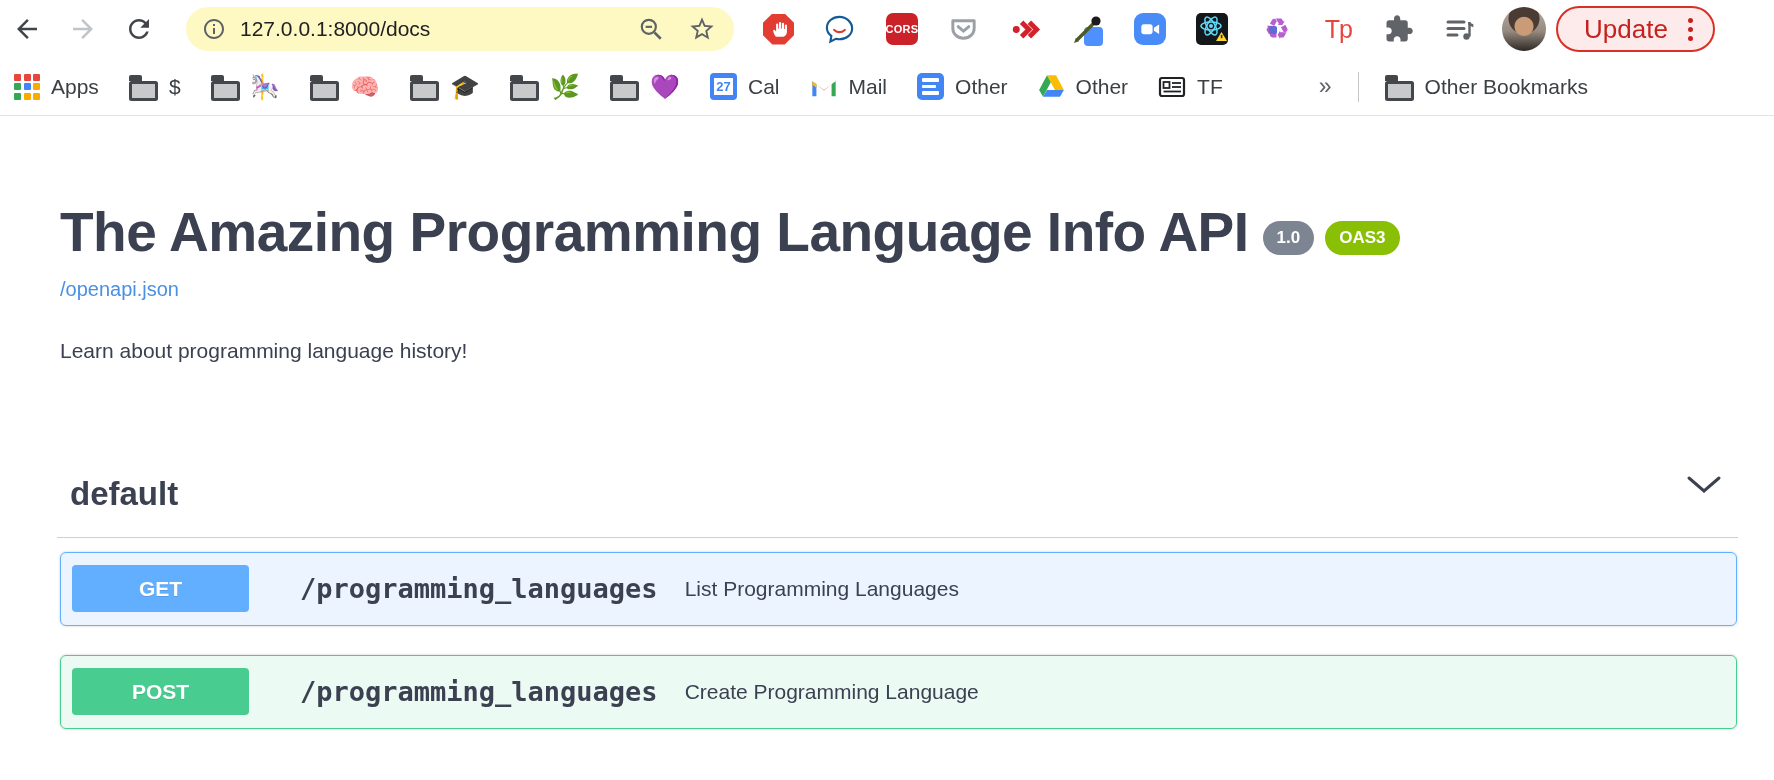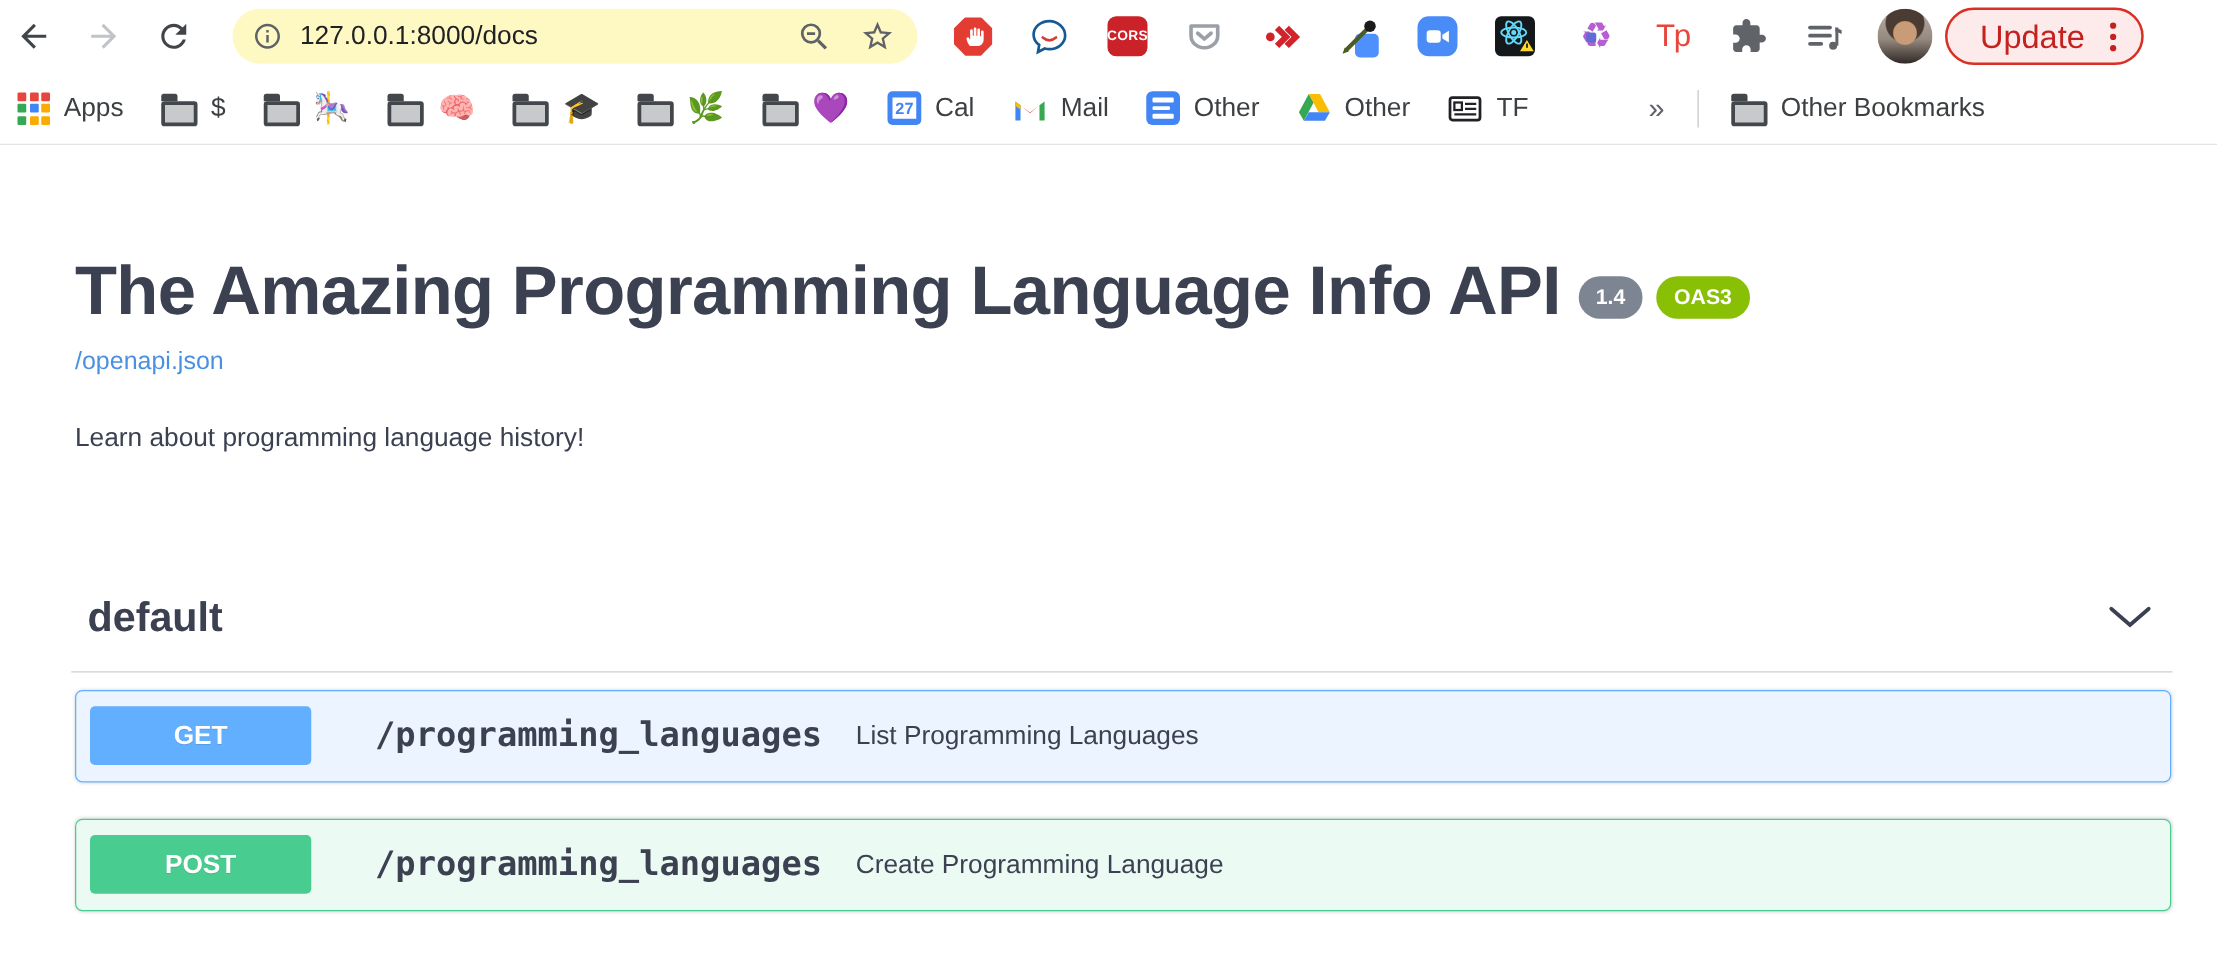--- a/index.html
+++ b/index.html
@@ -60,21 +60,21 @@
   .api-title { display:flex; align-items:flex-start; }
   .api-title h1 { font-size:55px; font-weight:700; color:#3b4151; letter-spacing:-0.5px; line-height:1.05; white-space:nowrap; }
   .title-badges { display:flex; gap:11px; margin-left:14px; margin-top:17px; }
   .pill { height:34px; display:flex; align-items:center; justify-content:center; border-radius:17px; color:#fff; font-weight:700; font-size:17px; padding:0 14px; }
   .pill-version { background:#7d8492; }
   .pill-oas { background:#89bf04; }
   .spec-link { display:inline-block; margin-top:16px; font-size:20px; color:#4990e2; text-decoration:none; }
   .api-desc { margin-top:38px; font-size:21px; color:#3b4151; }
 
   .section { margin-top:112px; }
-  .section-head { display:flex; align-items:center; justify-content:space-between; padding:0 52px 0 46px; cursor:pointer; }
+  .section-head { display:flex; justify-content:space-between; padding:0 52px 0 46px; cursor:pointer; }
   .section-title { font-size:33px; font-weight:700; color:#3b4151; }
   .section-divider { margin:24px 36px 0 33px; border-bottom:1px solid #cfcfcf; }
 
   .op-list { margin-top:14px; }
   .op-row { display:flex; align-items:center; height:74px; margin:0 37px 29px 36px; border-radius:6px; box-shadow:0 0 3px rgba(0,0,0,.19); cursor:pointer; }
   .op-get { background:rgba(97,175,254,.12); border:1.5px solid #61affe; }
   .op-post { background:rgba(73,204,144,.10); border:1.5px solid #49cc90; }
   .method-badge { min-width:177px; height:47px; margin-left:11px; border-radius:4px; color:#fff; font-weight:700; font-size:21px; display:flex; align-items:center; justify-content:center; text-shadow:0 1px 0 rgba(0,0,0,.1); }
   .badge-get { background:#61affe; }
   .badge-post { background:#49cc90; }
@@ -312,21 +312,21 @@
         <span class="bm-label">Other Bookmarks</span>
       </div>
     </div>
   </div>
 
   <div class="content">
     <div class="info-block">
       <div class="api-title">
         <h1>The Amazing Programming Language Info API</h1>
         <span class="title-badges">
-          <span class="pill pill-version">1.4</span>
+          <span class="pill pill-version">1.0</span>
           <span class="pill pill-oas">OAS3</span>
         </span>
       </div>
       <a class="spec-link" href="#">/openapi.json</a>
       <div class="api-desc">Learn about programming language history!</div>
     </div>
 
     <div class="section">
       <div class="section-head">
         <span class="section-title">default</span>

